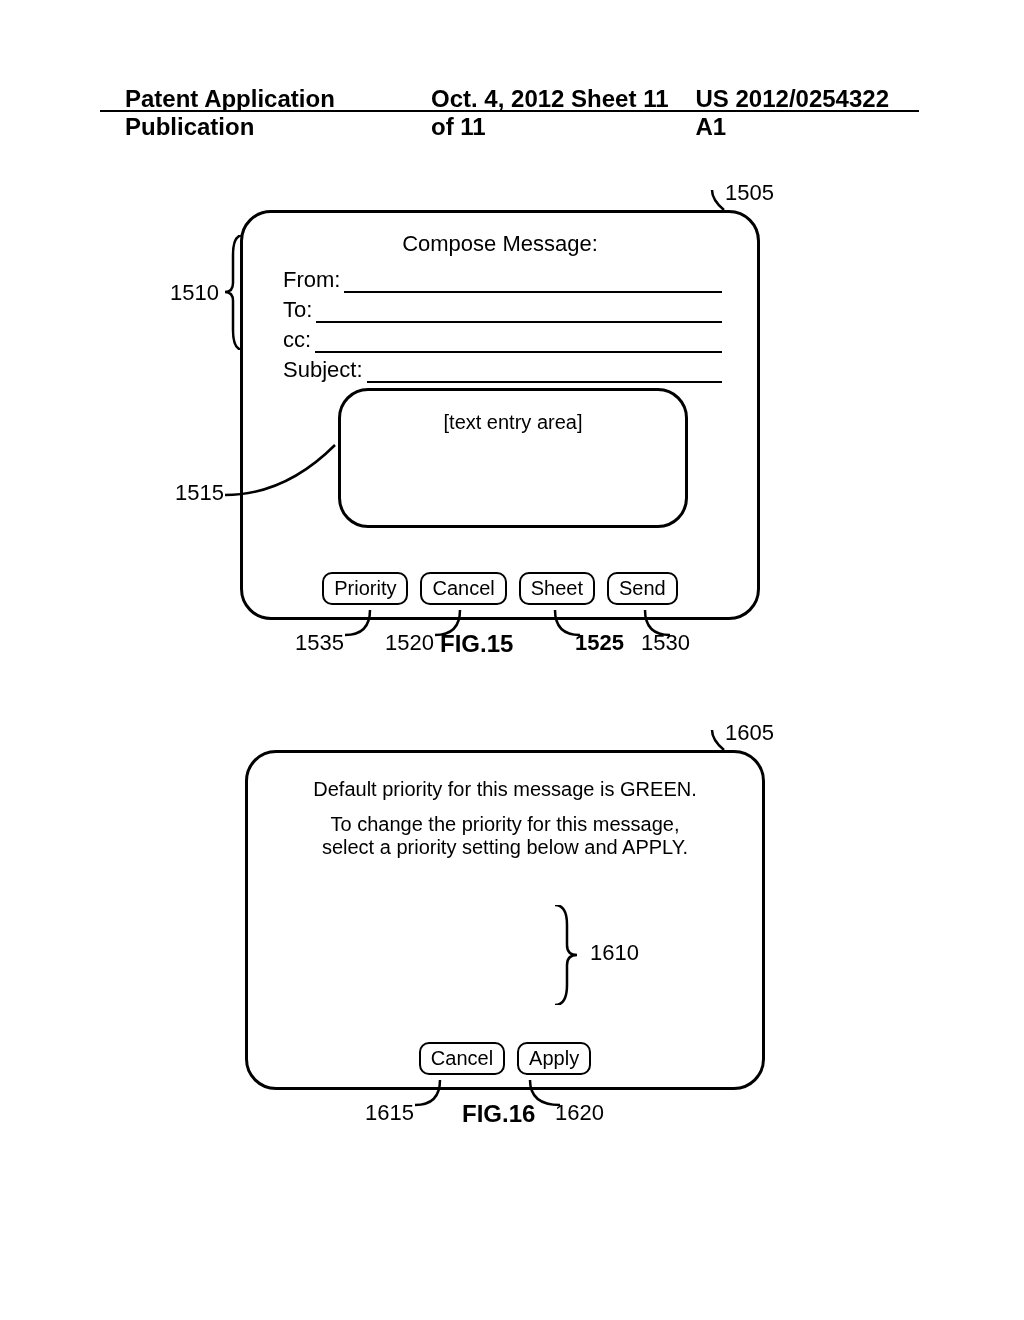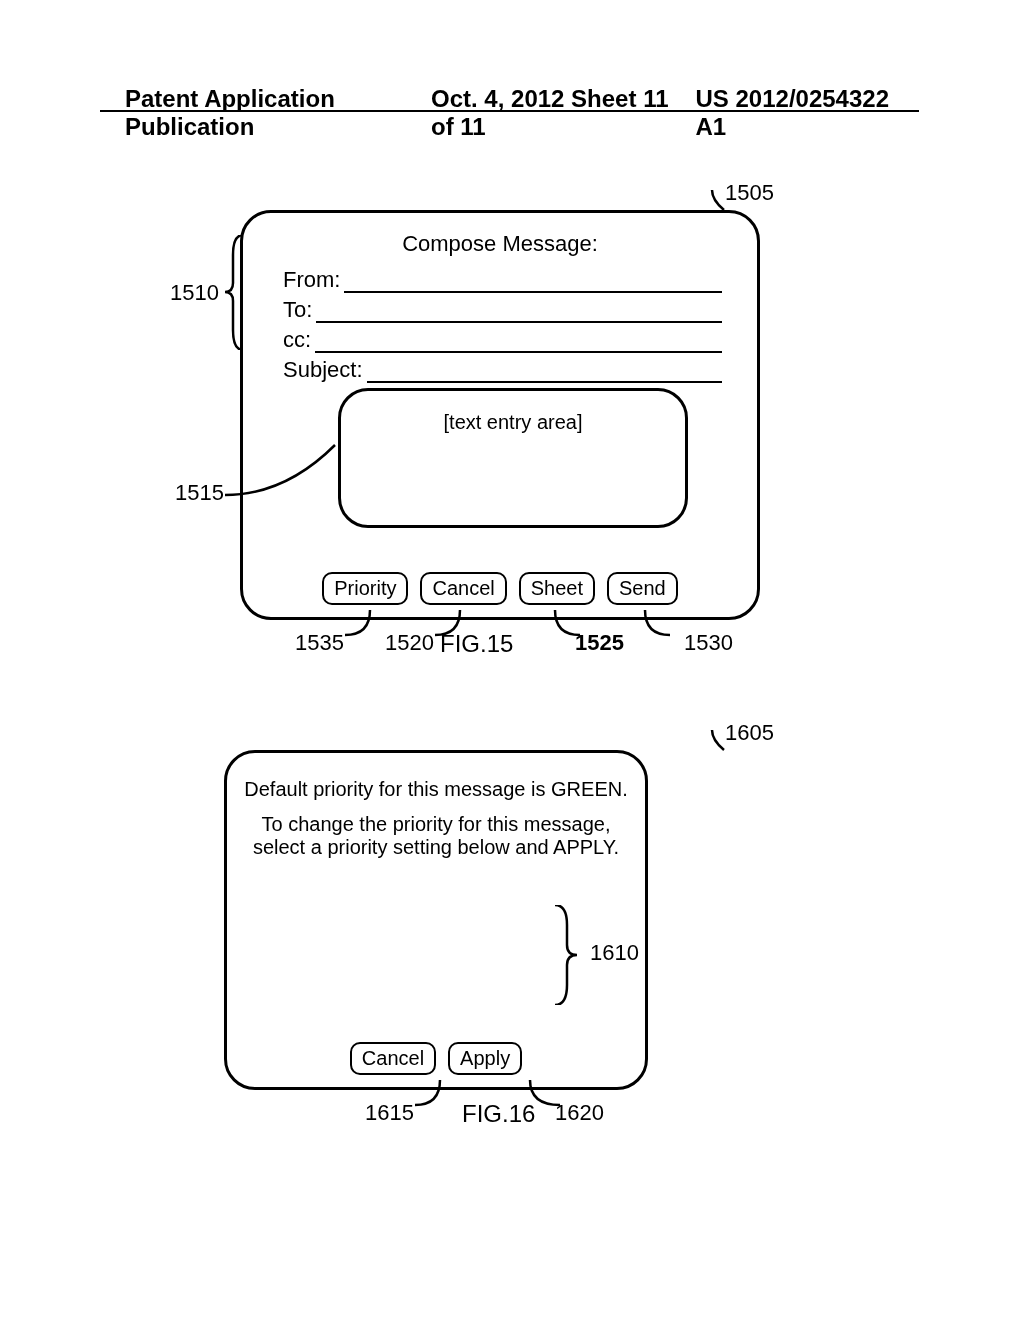--- a/index.html
+++ b/index.html
@@ -92,31 +92,31 @@
     }
     .btn {
       border: 2.5px solid #000;
       border-radius: 10px;
       padding: 3px 10px;
       font-size: 20px;
       background: #fff;
     }
     .fig-label {
       position: absolute;
-      font-weight: normal;
+      font-weight: bold;
       font-size: 24px;
     }
     .ref {
       position: absolute;
       font-size: 22px;
     }
     .panel-16 {
-      left: 224px;
+      left: 245px;
       top: 570px;
-      width: 424px;
+      width: 520px;
       height: 340px;
     }
     .p16-text1 {
       text-align: center;
       font-size: 20px;
       margin-top: 25px;
     }
     .p16-text2 {
       text-align: center;
       font-size: 20px;
@@ -201,21 +201,21 @@
   <div class="ref" style="left:385px; top:450px;">1520</div>
   <svg class="lead" style="left:435px; top:430px;" width="30" height="30">
       <path d="M 25 0 Q 25 25 0 25" stroke="#000" stroke-width="2.5" fill="none"></path>
     </svg>
 
   <div class="ref" style="left:575px; top:450px;font-weight:bold;">1525</div>
   <svg class="lead" style="left:555px; top:430px;" width="30" height="30">
       <path d="M 0 0 Q 0 25 25 25" stroke="#000" stroke-width="2.5" fill="none"></path>
     </svg>
 
-  <div class="ref" style="left:684px; top:450px;text-align:right;">1530</div>
+  <div class="ref" style="left:641px; top:450px;text-align:right;">1530</div>
   <svg class="lead" style="left:645px; top:430px;" width="30" height="30">
       <path d="M 0 0 Q 0 25 25 25" stroke="#000" stroke-width="2.5" fill="none"></path>
     </svg>
 
   <div class="panel panel-16">
     <div class="p16-text1">Default priority for this message is GREEN.</div>
     <div class="p16-text2">
       <span>To change the priority for this message,</span><br>
       <span>select a priority setting below and APPLY.</span>
     </div>

